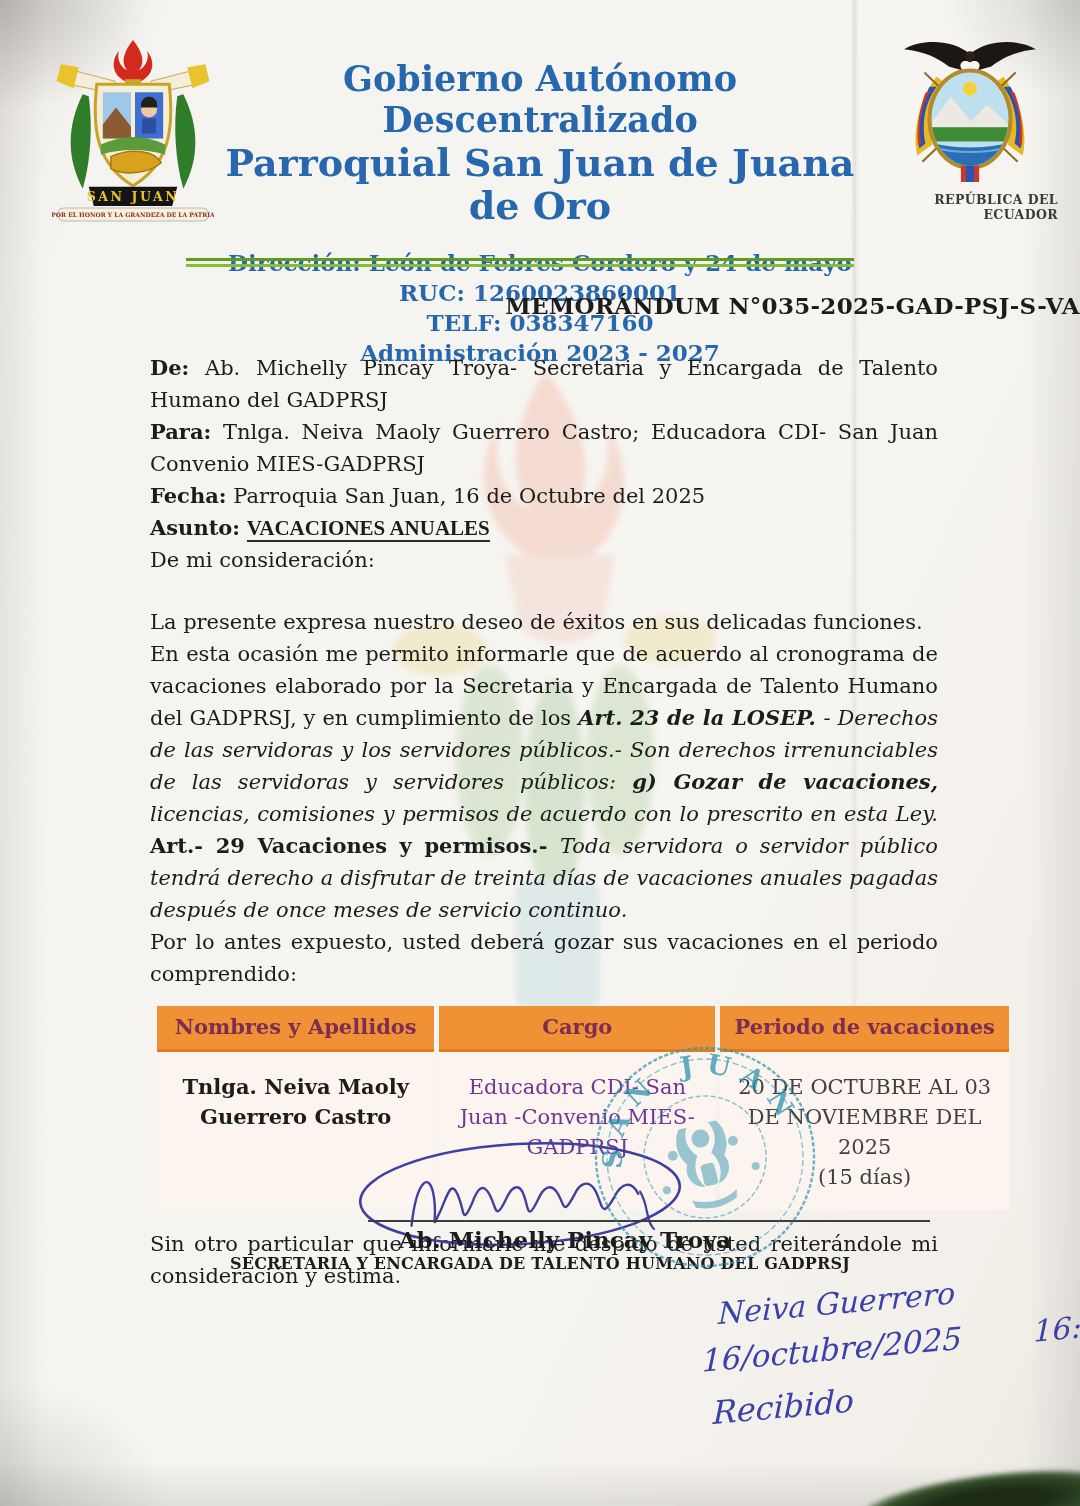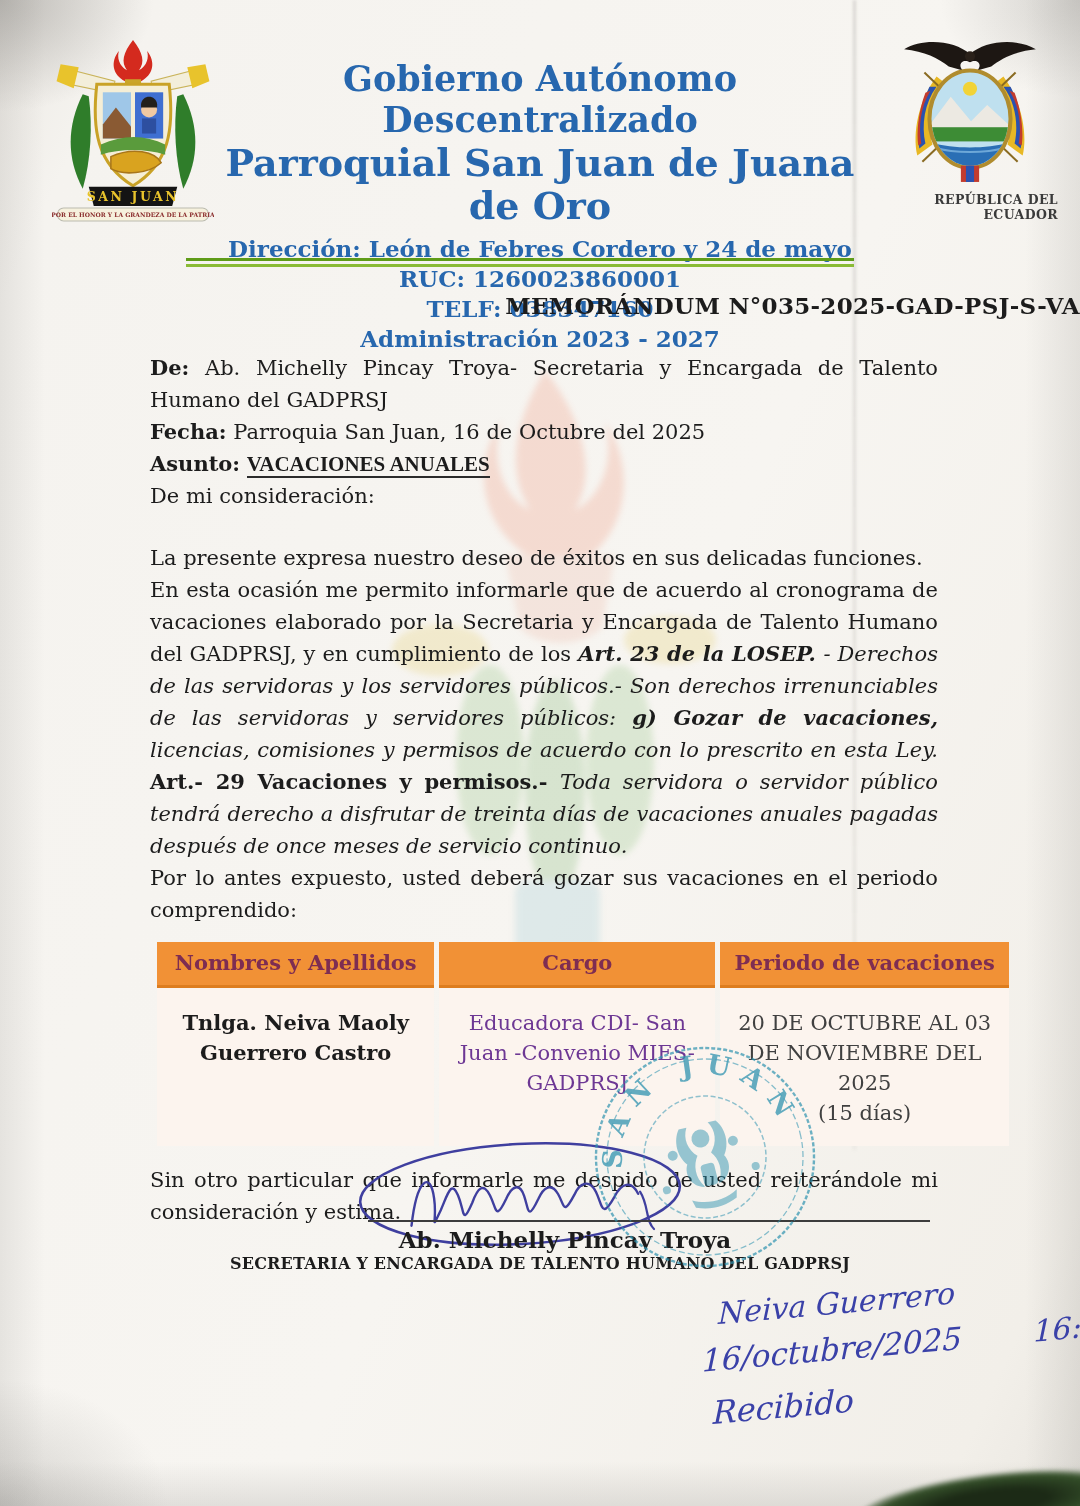--- a/index.html
+++ b/index.html
@@ -17,21 +17,21 @@
   }
   .crease{position:absolute;left:853px;top:0;width:3px;height:1150px;
     background:linear-gradient(to bottom,rgba(150,148,143,.30),rgba(150,148,143,.10));filter:blur(1.5px);}
   .corner-blob{position:absolute;right:-46px;bottom:-26px;width:270px;height:58px;
     background:radial-gradient(ellipse at center,#1c2a16 30%,#35502a 60%,transparent 75%);
     border-radius:50%;transform:rotate(-7deg);filter:blur(2px);}
   
   .hdr-center{position:absolute;left:200px;top:58px;width:680px;text-align:center;color:#2767ae;}
   .hdr-l1{font-size:35px;font-weight:bold;line-height:1.18;}
   .hdr-l2{font-size:38px;font-weight:bold;line-height:1.15;}
-  .hdr-l3{font-size:23px;font-weight:bold;margin-top:7px;}
+  .hdr-l3{font-size:23px;font-weight:bold;margin-top:21px;}
   .hdr-l4,.hdr-l5,.hdr-l6{font-size:23px;font-weight:bold;margin-top:3px;}
   .green-rule{position:absolute;left:186px;top:258px;width:668px;height:3px;
     border-top:3px solid #5f9c18;border-bottom:3px solid #8abb35;}
   .seal-left{position:absolute;left:52px;top:36px;width:162px;height:186px;}
   .seal-right{position:absolute;left:882px;top:34px;width:176px;text-align:right;}
   .seal-right-caption{font-size:12.5px;font-weight:bold;color:#3a3a3a;letter-spacing:.4px;margin-top:2px;}
   
   .memo-title{position:absolute;left:0;top:292px;width:1080px;text-align:right;
     font-size:23px;font-weight:bold;letter-spacing:.3px;}
   .content{position:absolute;left:150px;top:352px;width:788px;font-size:21px;line-height:32px;}
@@ -148,20 +148,21 @@
     <div class="hdr-l4">RUC: 1260023860001</div>
     <div class="hdr-l5">TELF: 038347160</div>
     <div class="hdr-l6">Administración 2023 - 2027</div>
   </div>
   <div class="green-rule"></div>
 
   <div class="memo-title">MEMORÁNDUM N°035-2025-GAD-PSJ-S-VA</div>
 
   <div class="content">
     <p class="just"><span class="b">De:</span> <span>Ab. Michelly Pincay Troya- Secretaria y Encargada de Talento Humano del GADPRSJ</span></p>
+    <p class="just"><span class="b">Para:</span> <span>Tnlga. Neiva Maoly Guerrero Castro; Educadora CDI- San Juan Convenio MIES-GADPRSJ</span></p>
     <p class="just"><span class="b">Fecha:</span> <span>Parroquia San Juan, 16 de Octubre del 2025</span></p>
     <p class="just"><span class="b">Asunto:</span> <span class="b u">VACACIONES ANUALES</span></p>
     <p>De mi consideración:</p>
     <div class="gap2"></div>
     <p class="just">La presente expresa nuestro deseo de éxitos en sus delicadas funciones.</p>
     <p class="just"><span>En esta ocasión me permito informarle que de acuerdo al cronograma de vacaciones elaborado por la Secretaria y Encargada de Talento Humano del GADPRSJ, y en cumplimiento de los </span><span class="bi">Art. 23 de la LOSEP. </span><span class="it">- Derechos de las servidoras y los servidores públicos.- Son derechos irrenunciables de las servidoras y servidores públicos: </span><span class="bi">g) Gozar de vacaciones,</span><span class="it"> licencias, comisiones y permisos de acuerdo con lo prescrito en esta Ley. </span><span class="b">Art.- 29 Vacaciones y permisos.- </span><span class="it">Toda servidora o servidor público tendrá derecho a disfrutar de treinta días de vacaciones anuales pagadas después de once meses de servicio continuo.</span></p>
     <p class="just">Por lo antes expuesto, usted deberá gozar sus vacaciones en el periodo comprendido:</p>
 
     <table class="vac">
       <thead>

